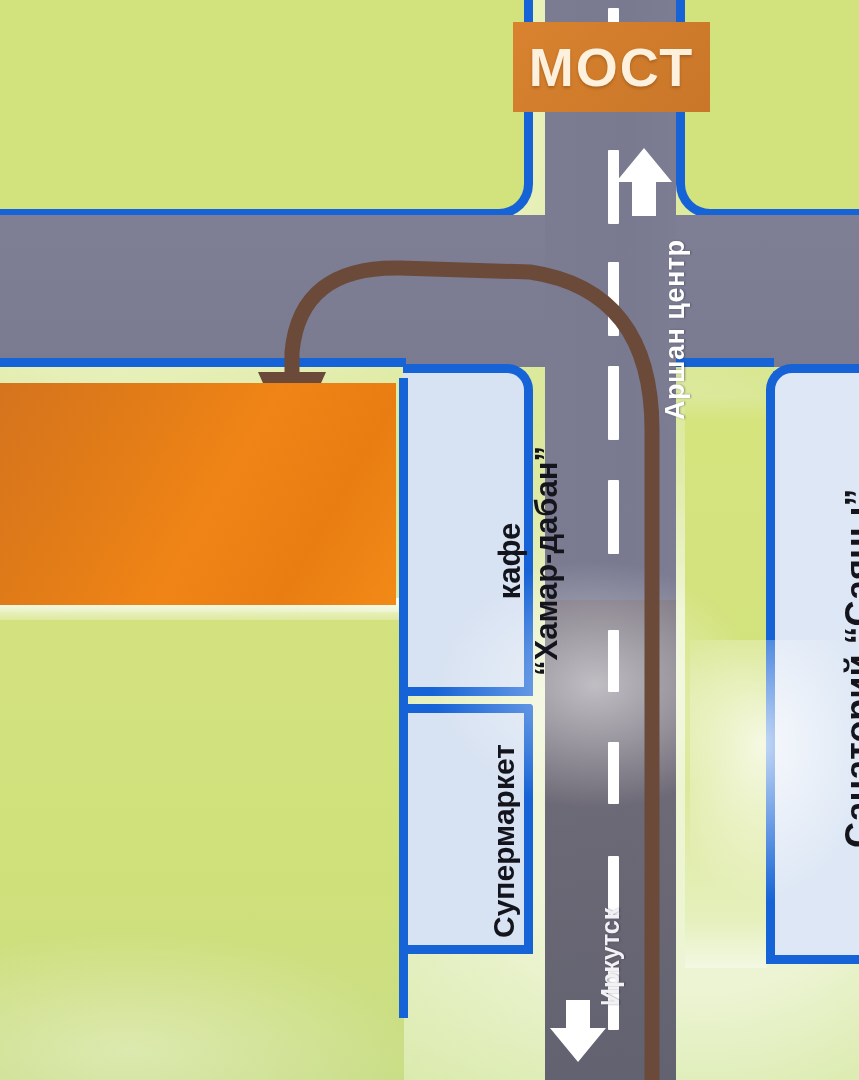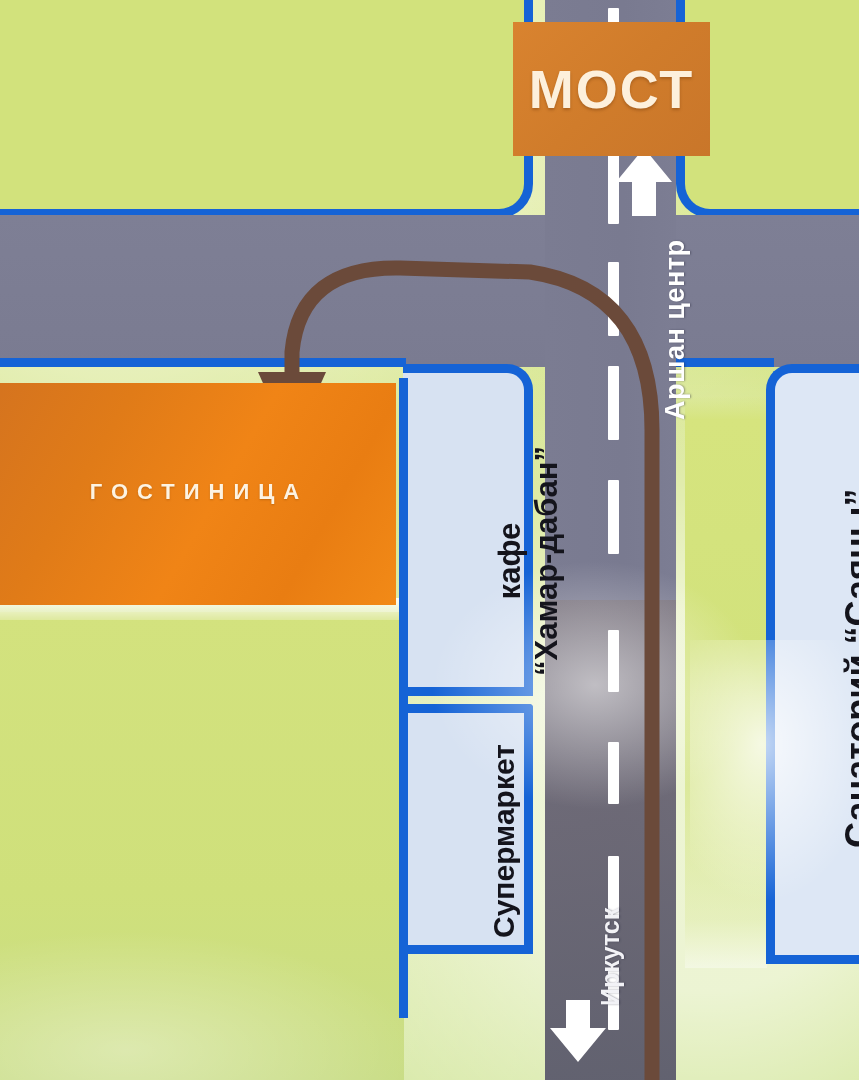--- a/index.html
+++ b/index.html
@@ -73,21 +73,21 @@
   #hotel{position:absolute;left:-14px;top:383px;width:410px;height:222px;
     background:linear-gradient(120deg,#d4731f 0%, #e07b18 28%, #f08416 55%, #e97d12 78%, #f28a17 100%);
     display:flex;flex-direction:column;align-items:center;justify-content:center;
     box-shadow:0 0 0 0 rgba(0,0,0,0);}
   #hotel .kicker{color:#fdf3e2;font-size:22px;letter-spacing:9px;font-weight:700;
     margin:0 0 4px 16px;text-shadow:0 1px 2px rgba(120,60,0,.35);}
   #hotel .name{color:#fffaf0;font-size:76px;font-weight:700;line-height:.95;
     letter-spacing:2px;margin-left:14px;text-shadow:0 2px 4px rgba(120,60,0,.35);}
 
   
-  #bridge{position:absolute;left:513px;top:22px;width:197px;height:134px;
+  #bridge{position:absolute;left:513px;top:22px;width:197px;height:90px;
     background:linear-gradient(135deg,#d9832f 0%, #d07c2b 50%, #c9762a 100%);
     display:flex;align-items:center;justify-content:center;}
   #bridge span{color:#fdf0dc;font-size:54px;font-weight:700;letter-spacing:2px;
     text-shadow:0 2px 3px rgba(100,50,10,.35);}
 
   
   .dash{position:absolute;left:608px;width:11px;background:#ffffff;border-radius:1px;}
 
   
   .vlabel{position:absolute;transform-origin:0 0;white-space:nowrap;}
@@ -165,21 +165,20 @@
       <polygon points="578,1062 550,1028 566,1028 566,1000 590,1000 590,1028 606,1028" fill="#ffffff"></polygon>
     </g>
   </svg>
 
   <svg id="route" viewBox="0 0 859 1080">
     <path d="M 652,1080 L 652,430 Q 652,290 530,272 L 400,268 Q 300,266 292,352 L 292,392" fill="none" stroke="#6b4a3a" stroke-width="15" stroke-linecap="butt"></path>
     <polygon points="292,448 258,372 326,372" fill="#6b4a3a"></polygon>
   </svg>
 
   <div id="hotel">
-    <div class="kicker">ГОСТИНИЦА</div>
   </div>
 
   <div id="bridge">
     <span>МОСТ</span>
   </div>
 
   <div class="vlabel" id="lbl-arshan">Аршан центр</div>
   <div class="vlabel" id="lbl-irkutsk">Иркутск</div>
 
   <div class="poi" id="lbl-cafe">

